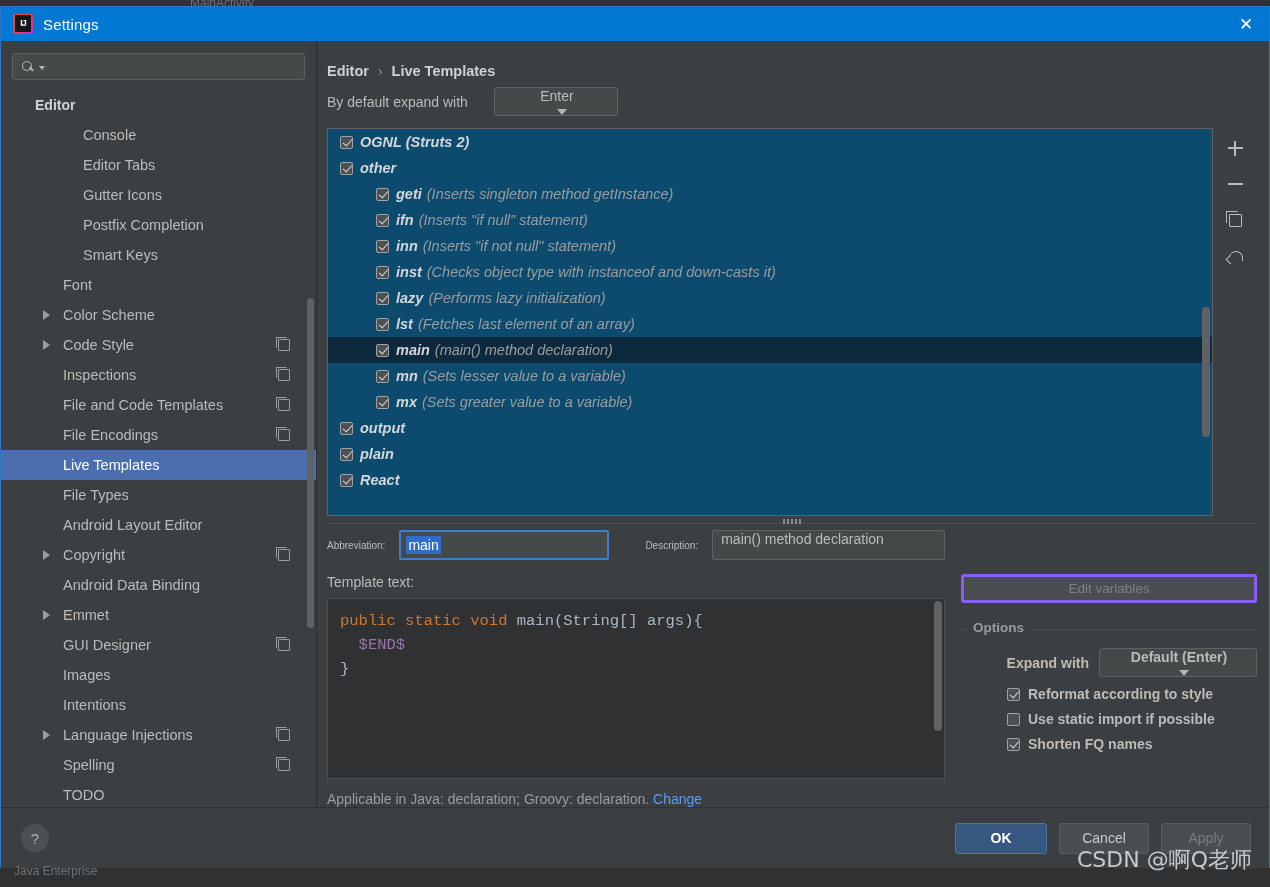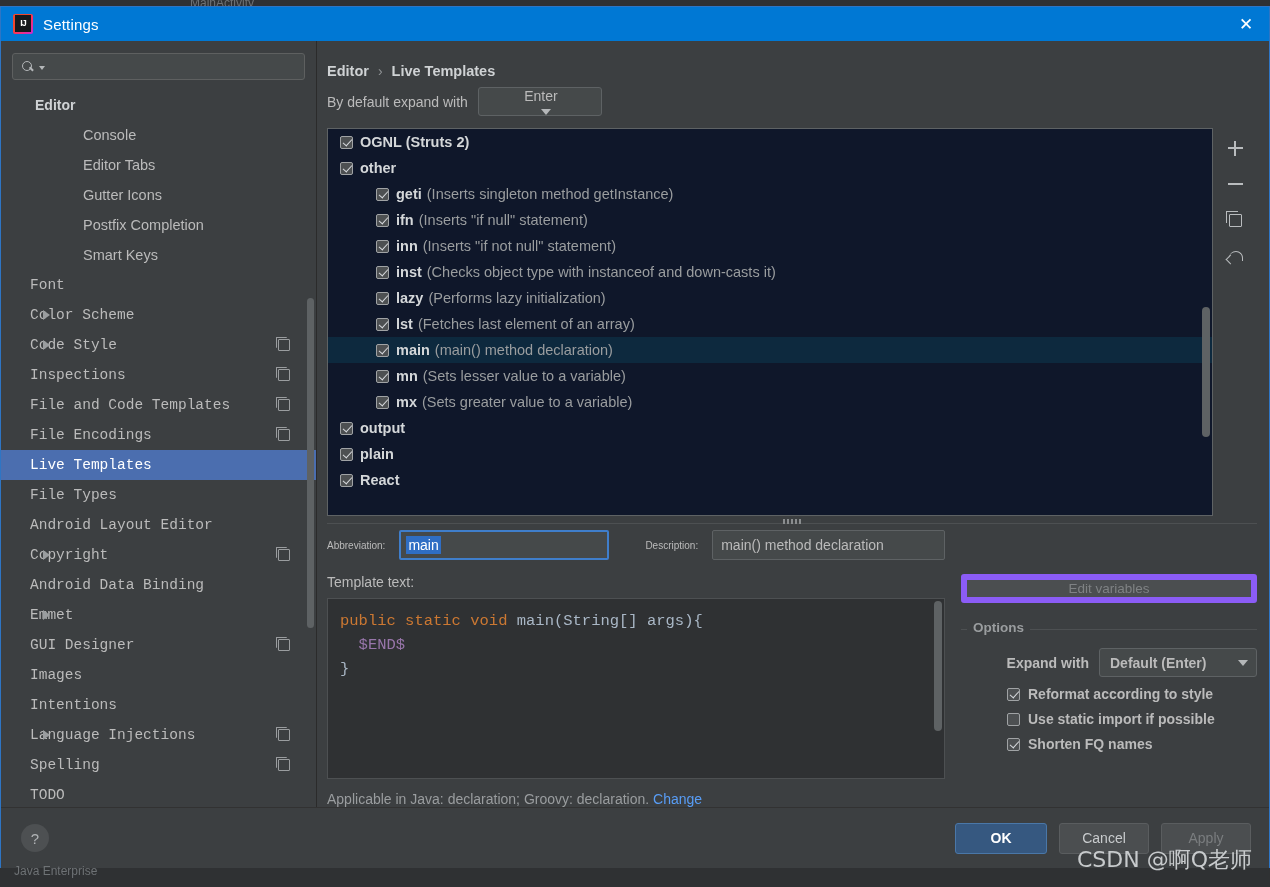--- a/index.html
+++ b/index.html
@@ -80,21 +80,21 @@
     padding-left:5px;
   }
 
   .tree { flex:1; overflow:hidden; position:relative; padding-top:2px; }
   .tree-item {
     height:30px; display:flex; align-items:center; position:relative;
     font-size:14.5px; color:#bbbbbb; cursor:pointer; padding-right:12px;
   }
   .tree-item.root { color:#cfd2d4; font-weight:bold; font-size:14px; padding-left:34px; }
   .tree-item.lvl2 { padding-left:82px; }
-  .tree-item.lvl1 { padding-left:29px;font-family:Liberation Mono, monospace; }
+  .tree-item.lvl1 { padding-left:62px; }
   .tree-item.selected { background:#4b6eaf; color:#ffffff; }
   .tri {
     position:absolute; left:42px; width:0; height:0;
     border-top:5px solid transparent; border-bottom:5px solid transparent;
     border-left:7px solid #9a9d9f;
   }
   .copy-glyph {
     position:absolute; right:26px; width:12px; height:12px;
     border:1px solid #9a9d9f; border-radius:1px;
   }
@@ -106,35 +106,35 @@
     position:absolute; right:2px; width:7px; background:#5e6264; border-radius:4px;
   }
 
   
   .main { flex:1; min-width:0; display:flex; flex-direction:column; padding:0 12px 0 10px; }
   .breadcrumb { display:flex; align-items:center; gap:9px; height:32px; margin-top:14px; flex:none; }
   .crumb { font-size:14.5px; font-weight:bold; color:#cfd2d4; }
   .crumb.link { cursor:pointer; }
   .crumb-sep { color:#8f9294; font-size:14px; }
 
-  .expand-row { display:flex; align-items:center; gap:10px; flex:none; margin-bottom:12px; }
+  .expand-row { display:flex; align-items:center; gap:26px; flex:none; margin-bottom:12px; }
   .expand-label { font-size:14px; color:#bbbbbb; }
   .combo {
     background:#45494a; border:1px solid #5e6264; border-radius:3px;
     height:29px; display:flex; align-items:center; justify-content:space-between;
     padding:0 8px 0 10px; color:#bbbbbb; font-size:14px; cursor:pointer;
   }
   .combo-enter { width:124px;flex-direction:column; }
   .combo-caret { width:0;height:0;border-left:5px solid transparent;border-right:5px solid transparent;border-top:6px solid #b4b7b9; margin-left:10px;}
 
   
   .tpl-region { display:flex; flex:none; height:388px; }
   .tpl-list {
-    flex:1; min-width:0; background:#0f172a;
-    border:1px solid #5e6264; position:relative; overflow:hidden;
+    flex:1; min-width:0; background:#0c4a6e;
+    border:1px solid #5e6264; position:relative; overflow:hidden;font-style:italic;
   }
   .tpl-row {
     height:26px; display:flex; align-items:center; position:relative;
     font-size:14.5px; color:#bbbbbb; padding-left:12px; white-space:nowrap; cursor:pointer;
   }
   .tpl-row.group { font-weight:bold; color:#d4d7d9; }
   .tpl-row.child { padding-left:48px; }
   .tpl-row.sel { background:#0d293e; }
   .row-tri {
     position:absolute; left:12px; width:0;height:0;
@@ -201,52 +201,52 @@
     background:#45494a; border:2px solid #3f7ecb; border-radius:2px;
     display:flex; align-items:center; padding:0 5px;
   }
   .abbr-val {
     background:#2f6ec4; color:#ffffff; font-size:14px; padding:1px 2px;
   }
   .desc-label { margin-left:36px; }
   .desc-input {
     flex:1; min-width:0; height:30px; margin-left:14px;
     background:#45494a; border:1px solid #5e6264; border-radius:2px;
-    display:flex; align-items:center; padding:0 8px;
+    display:flex; align-items:flex-start; padding:0 8px;
     color:#bbbbbb; font-size:14px;
   }
   .tt-label { font-size:14px; color:#bbbbbb; margin-bottom:8px; flex:none; }
   .code-area {
     flex:1; min-height:0; background:#2f3133; border:1px solid #4d5052;
     position:relative; padding:10px 12px; overflow:hidden;
     font-family:"Liberation Mono", monospace; font-size:15.5px; line-height:1.55;
     white-space:pre;
   }
   .kw { color:#cc7832; }
   .ident { color:#a9b7c6; }
   .var { color:#9876aa; }
   .code-sb { position:absolute; right:2px; top:2px; width:8px; height:130px; background:#5e6264; border-radius:4px; }
   .applicable { margin-top:12px; font-size:14px; color:#9a9d9f; flex:none; }
   .applicable a { color:#589df6; text-decoration:none; cursor:pointer; }
 
   .edit-right { width:312px; flex:none; padding-left:16px; display:flex; flex-direction:column; }
   .edit-vars-btn {
-    height:29px; margin-top:44px; background:#4b4e50; border:6px solid #8b5cf6; border-radius:3px;
+    height:29px; margin-top:44px; background:#4b4e50; border:3px solid #8b5cf6; border-radius:3px;
     color:#7f8284; font-size:13.5px; display:flex; align-items:center; justify-content:center;
     cursor:default;
   }
   .options-box { margin-top:26px; position:relative;font-weight:bold; }
   .options-title {
     position:absolute; left:6px; top:-9px; background:#3c3f41; padding:0 6px;
     font-size:13.5px; color:#9a9d9f;
   }
   .options-rule { height:1px; background:#4d5052; margin-top:0; }
   .opt-expand { display:flex; align-items:center; justify-content:flex-end; gap:10px; margin-top:18px; }
   .opt-expand .lbl { font-size:14px; color:#bbbbbb;margin-left:27px; }
-  .combo-default { width:158px; }
+  .combo-default { width:158px;flex-direction:column; }
   .opt-check { display:flex; align-items:center; gap:8px; margin-top:9px; padding-left:46px; }
   .opt-check .txt { font-size:14px; color:#bbbbbb; }
 
   
   .footer {
     height:62px; flex:none; display:flex; align-items:center;
     padding:0 18px 0 20px; position:relative;
   }
   .footer-sep { position:absolute; left:0; right:0; top:0; height:1px; background:#323232; }
   .help-btn {

